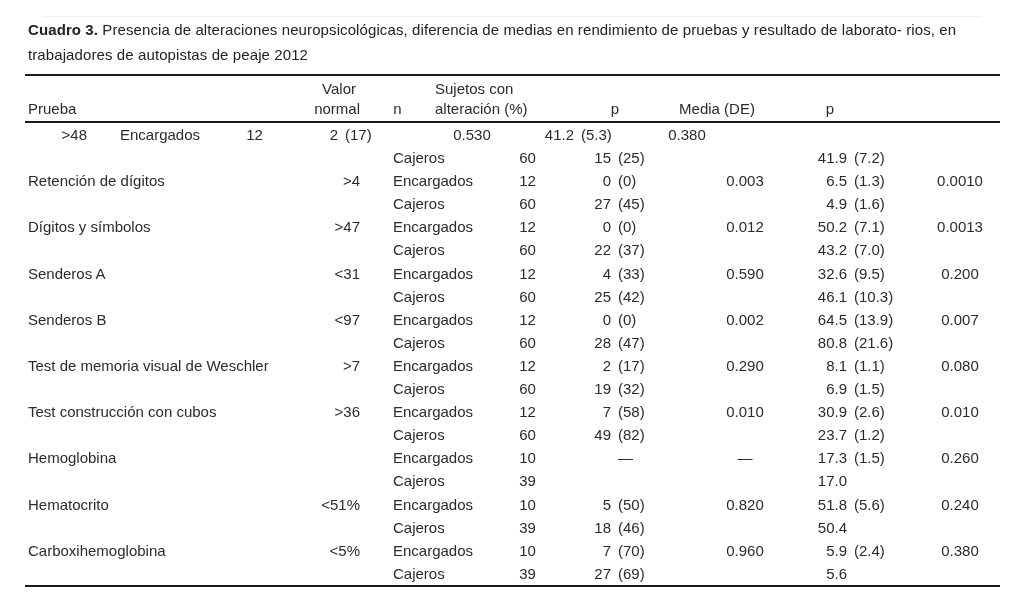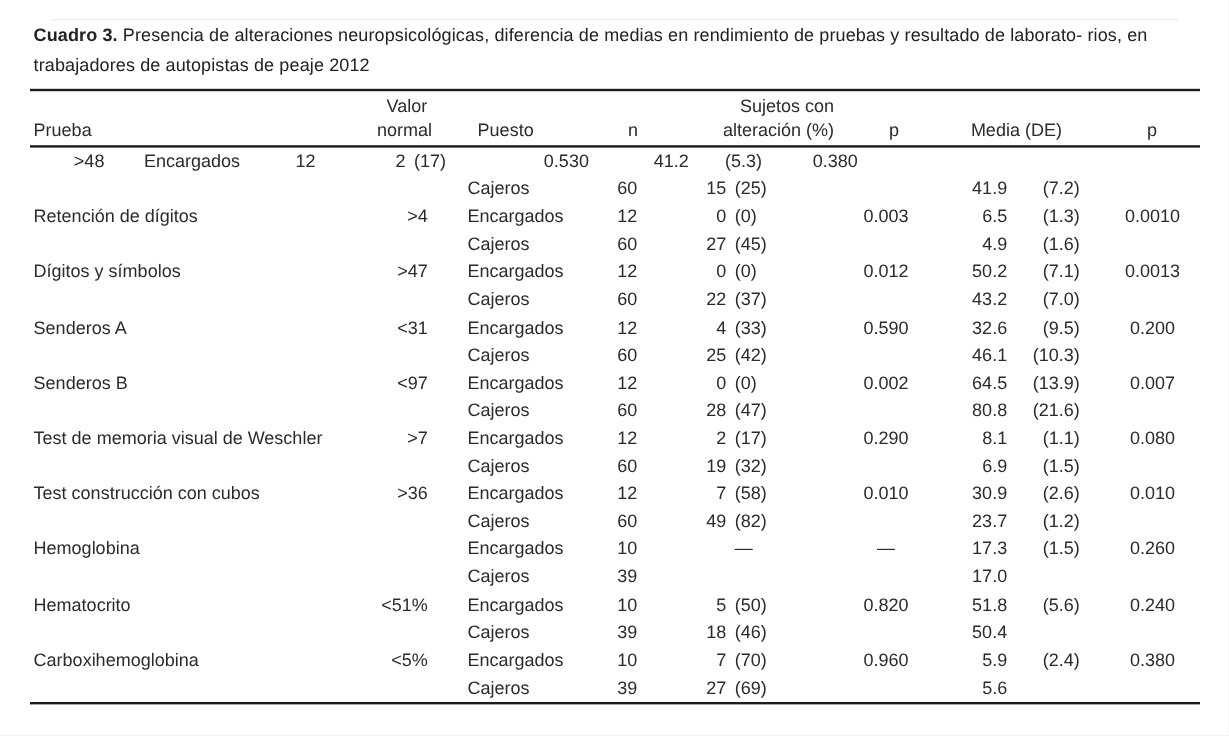--- a/index.html
+++ b/index.html
@@ -34,40 +34,40 @@
     border-bottom:2px solid #1c1c1c;
     padding-top:3px;
   }
   .hcell { line-height:20px; padding-bottom:2px; }
   .h-two-line { display:flex; flex-direction:column; }
   .h-prueba   { width:273px; padding-left:3px; }
   .h-valor    { width:62px;  text-align:right; }
   .h-valor .l1 { padding-right:4px; }
   .h-puesto   { width:130px; padding-left:38px; }
   .h-n        { width:75px;  text-align:center; }
-  .h-sujetos  { width:130px; text-align:right; }
+  .h-sujetos  { width:130px; text-align:left; }
   .h-p1       { width:100px; text-align:center; }
   .h-media    { width:104px; text-align:center; }
   .h-p2       { width:80px;  margin-left:21px; text-align:center; }
   .tbody { padding:0; }
   .trow {
     display:flex;
     height:23.1px; line-height:23.1px;
     white-space:nowrap;
   }
   .cell { display:block; overflow:visible; }
   .cell.prueba    { width:273px; padding-left:3px; }
   .cell.valor     { width:62px;  text-align:right; }
   .cell.puesto    { width:130px; padding-left:33px; }
   .cell.n         { width:75px;  text-align:center; }
   .cell.alt-num   { width:46px;  text-align:right; }
   .cell.alt-pct   { width:40px;  margin-left:7px; text-align:left; }
   .cell.p1        { width:100px; margin-left:37px; text-align:center; }
   .cell.media-num { width:52px;  text-align:right; }
-  .cell.media-de  { width:45px;  margin-left:16px; text-align:right; }
+  .cell.media-de  { width:45px;  margin-left:7px; text-align:left; }
   .cell.p2        { width:80px;  margin-left:21px; text-align:center; }
 </style>
 </head>
 <body>
 
 <div class="sheet">
   <div class="scan-artifact"></div>
 
   <div class="title-block">
     <span class="title-label">Cuadro 3.</span>
@@ -75,21 +75,20 @@
     <span>rios, en trabajadores de autopistas de peaje 2012</span>
   </div>
 
   <div class="the-table">
     <div class="hrow">
       <div class="hcell h-prueba">Prueba</div>
       <div class="hcell h-valor h-two-line">
         <span class="l1">Valor</span>
         <span>normal</span>
       </div>
-      <div class="hcell h-puesto">Puesto</div>
       <div class="hcell h-n">n</div>
       <div class="hcell h-sujetos h-two-line">
         <span>Sujetos con</span>
         <span>alteración (%)</span>
       </div>
       <div class="hcell h-p1">p</div>
       <div class="hcell h-media">Media (DE)</div>
       <div class="hcell h-p2">p</div>
     </div>
     <div class="tbody">

